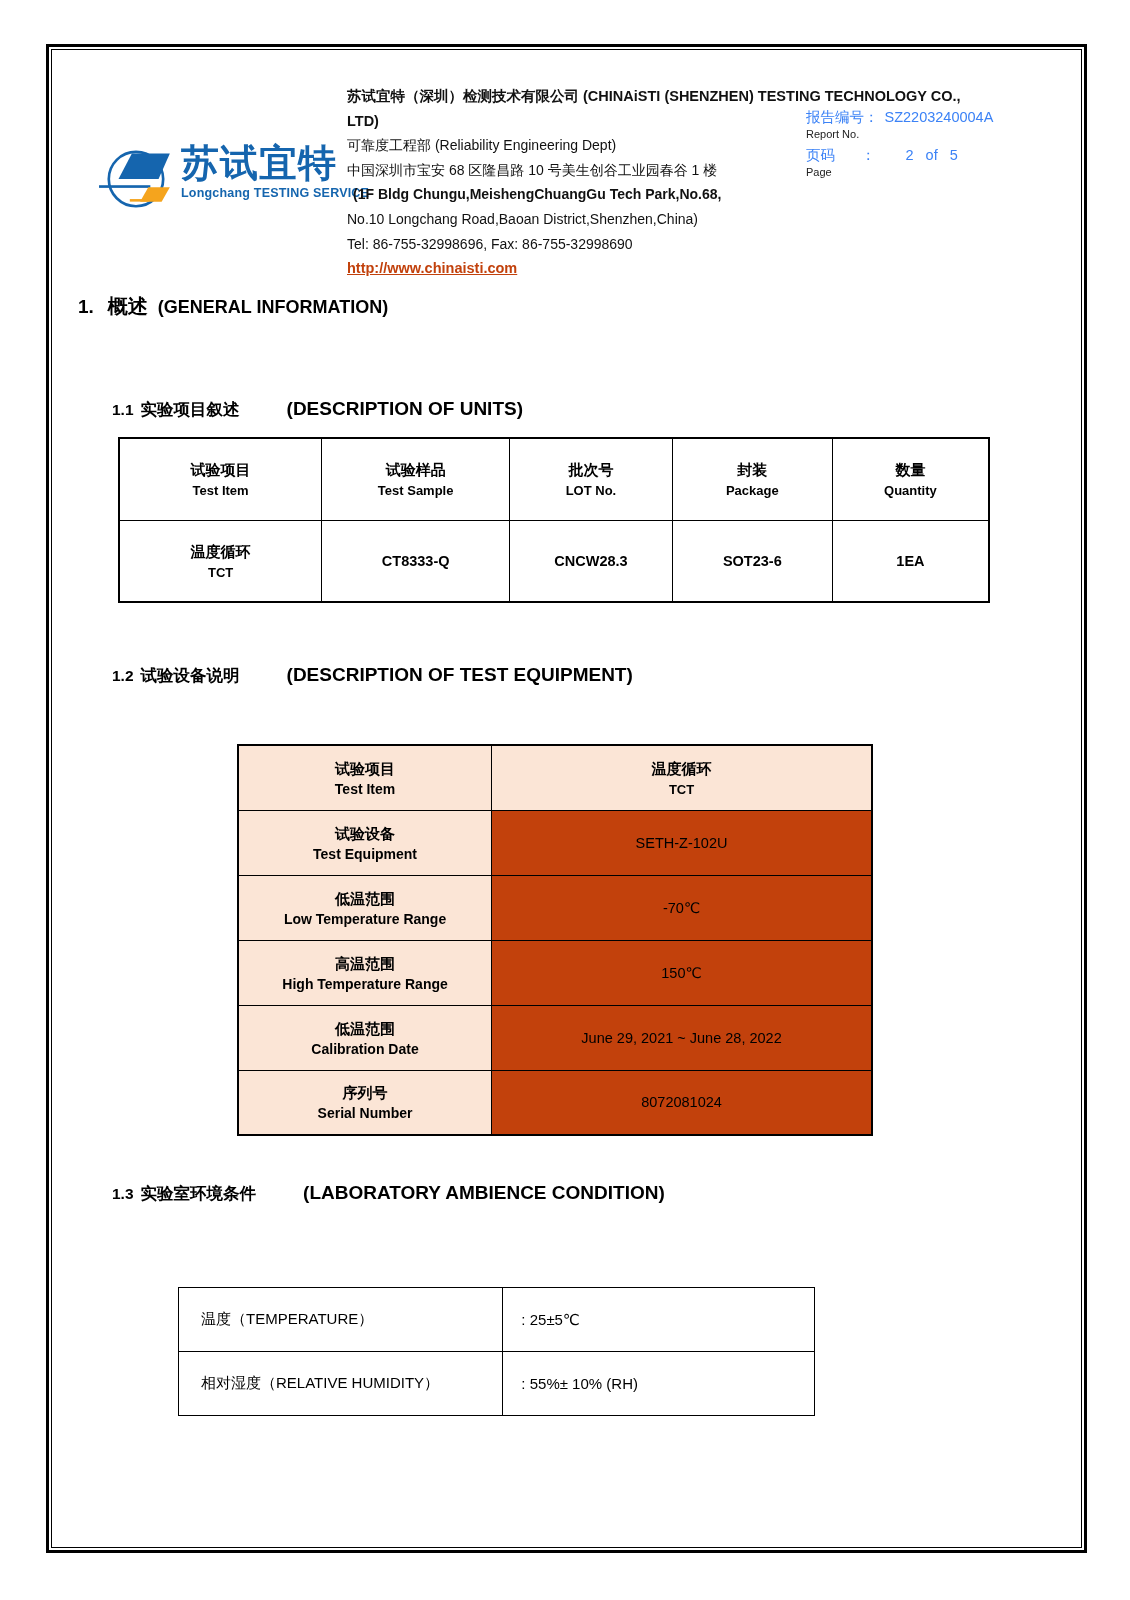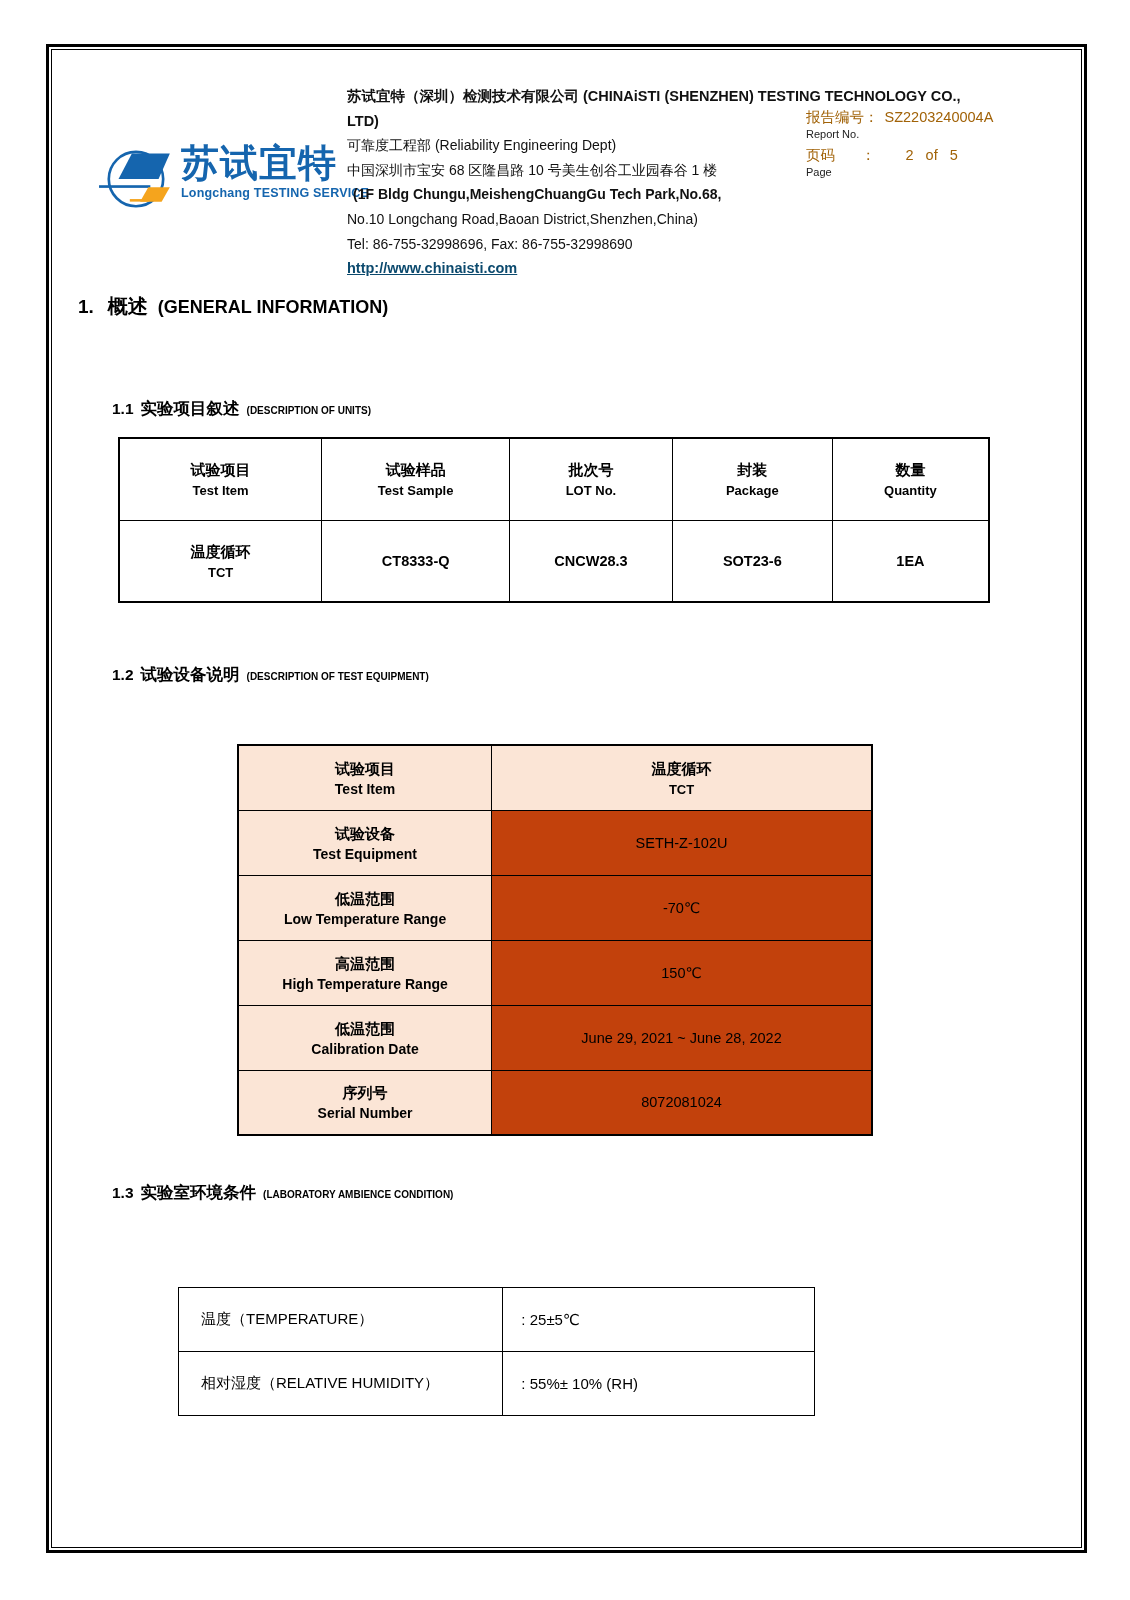--- a/index.html
+++ b/index.html
@@ -15,42 +15,42 @@
   .logo-mark { position:absolute; left:98px; top:144px; width:78px; height:66px; }
   .logo-text { position:absolute; left:181px; top:142px; }
   .logo-cn { font-size:38px; font-weight:bold; color:#1565AE; letter-spacing:1px; line-height:42px; white-space:nowrap; }
   .logo-en { font-size:12.5px; font-weight:bold; color:#1565AE; letter-spacing:0.2px; margin-top:2px; white-space:nowrap; }
 
   
   .company { position:absolute; left:347px; top:84px; width:660px; }
   .c-line { font-size:14px; line-height:24.6px; white-space:nowrap; color:#111; }
   .c-line.b { font-weight:bold; font-size:14.5px; }
   .c-line.indent { padding-left:6px;font-weight:bold; }
-  .c-link { display:inline-block; font-size:14.5px; font-weight:bold; color:#0c4a6e; text-decoration:underline; line-height:24px; white-space:nowrap; }
+  .c-link { display:inline-block; font-size:14.5px; font-weight:bold; color:#c2410c; text-decoration:underline; line-height:24px; white-space:nowrap; }
 
   
   .report-info { position:absolute; left:806px; top:108px; white-space:nowrap; }
-  .ri-row { font-size:14.5px; color:#a16207; }
+  .ri-row { font-size:14.5px; color:#3b82f6; }
   .ri-row .num { margin-left:6px; }
   .ri-small { font-size:11px; color:#222; margin-top:1px; }
   .page-row { margin-top:6px; }
   .page-row .colon { margin-left:26px; }
   .page-row .pnum { margin-left:30px; }
   .page-row .pof { margin-left:12px; }
   .page-row .ptot { margin-left:12px; }
 
   
   .h1 { position:absolute; left:78px; top:293px; white-space:nowrap; font-weight:bold; }
   .h1 .no { font-size:19px; margin-right:14px; }
   .h1 .cn { font-size:20px; margin-right:10px; }
   .h1 .en { font-size:18px; }
   .h2 { position:absolute; white-space:nowrap; font-weight:bold; }
   .h2 .no { font-size:15.5px; margin-right:7px; }
   .h2 .cn { font-size:16.5px; margin-right:7px; }
-  .h2 .en { font-size:10px; }
+  .h2 .en { font-size:19px;margin-left:40px; }
   .h2.s11 { left:112px; top:398px; }
   .h2.s12 { left:112px; top:664px; }
   .h2.s13 { left:112px; top:1182px; }
 
   
   table { border-collapse:collapse; table-layout:fixed; }
   td { border:1.5px solid #000; text-align:center; vertical-align:middle; }
   .cell-cn { font-size:15px; font-weight:bold; line-height:23px; }
   .cell-en { font-size:13px; font-weight:bold; line-height:19px; }
 

